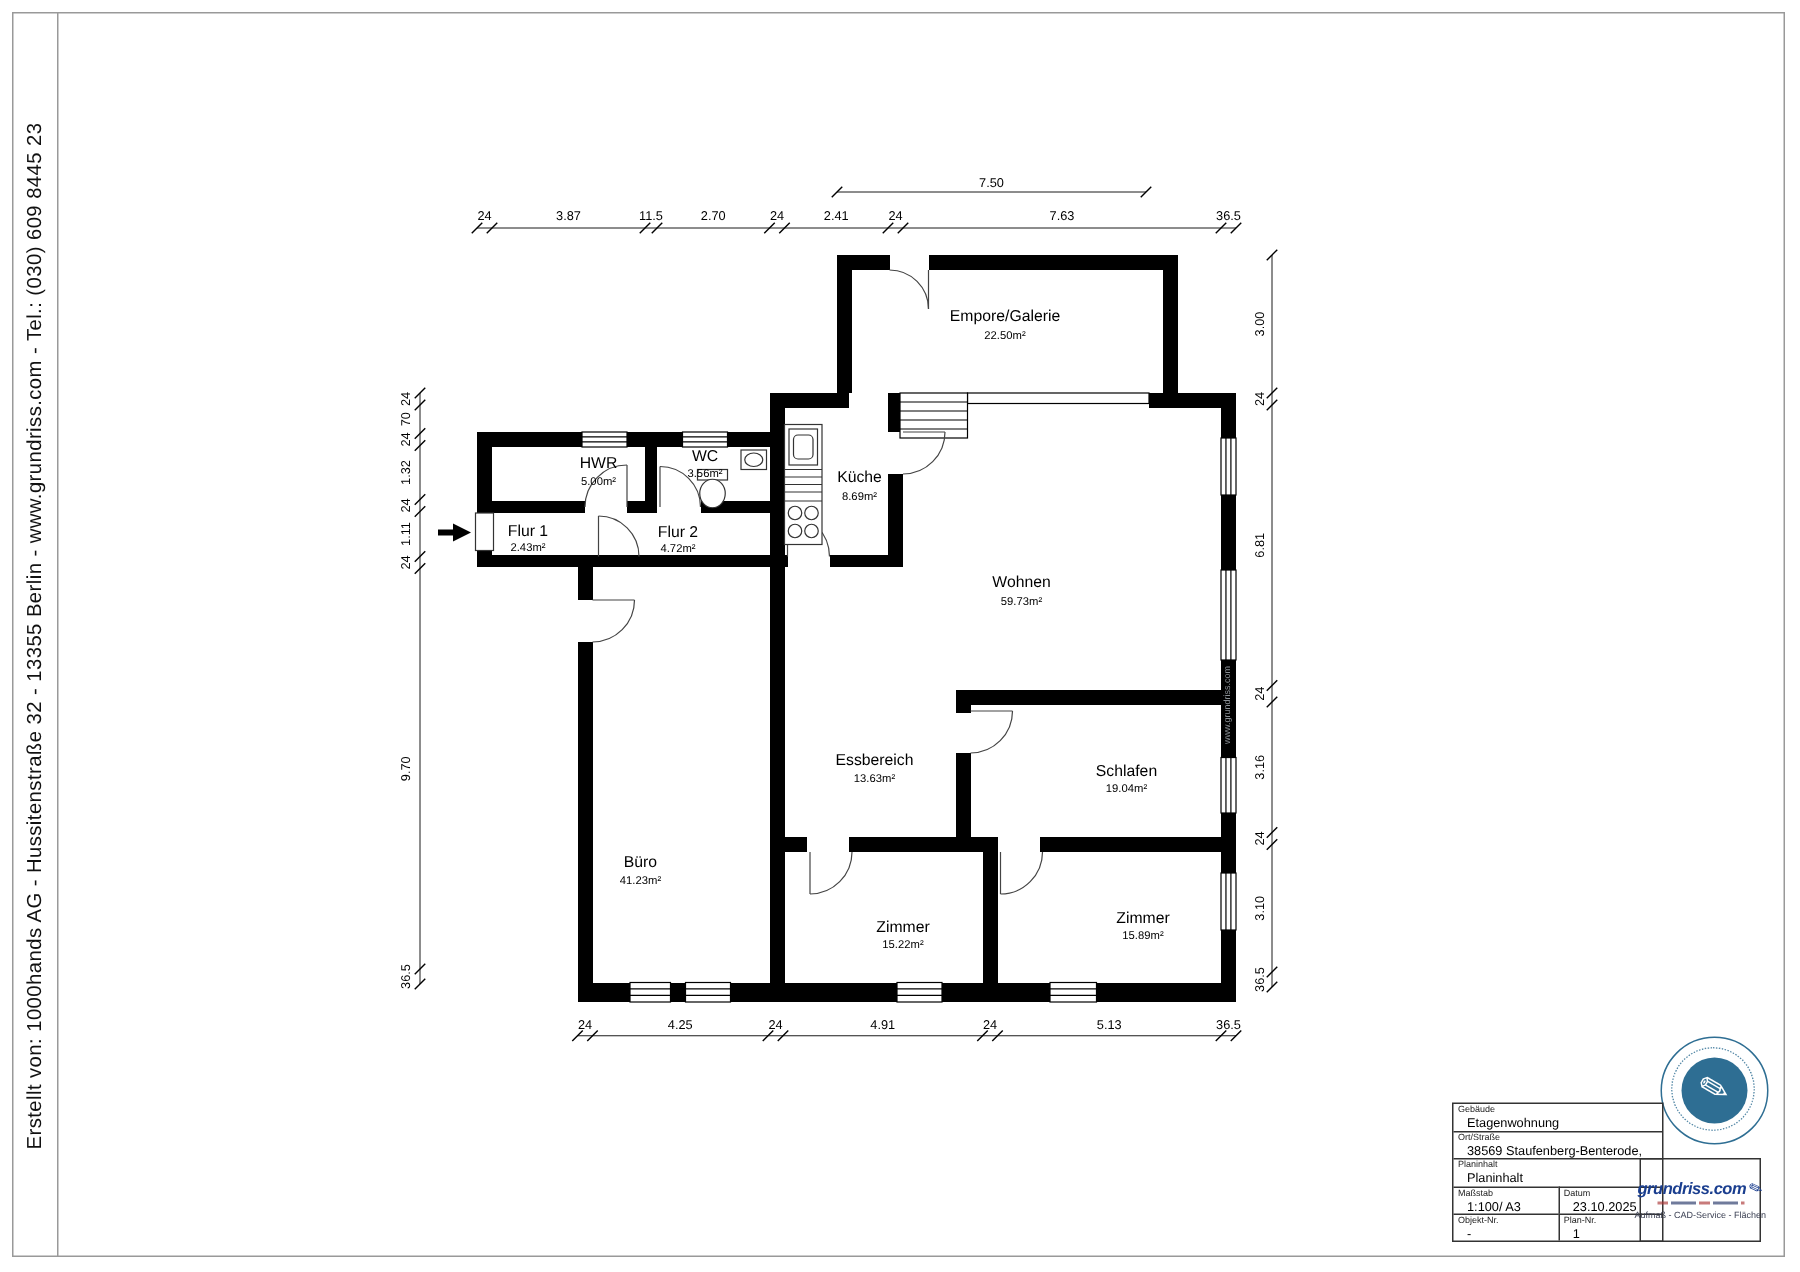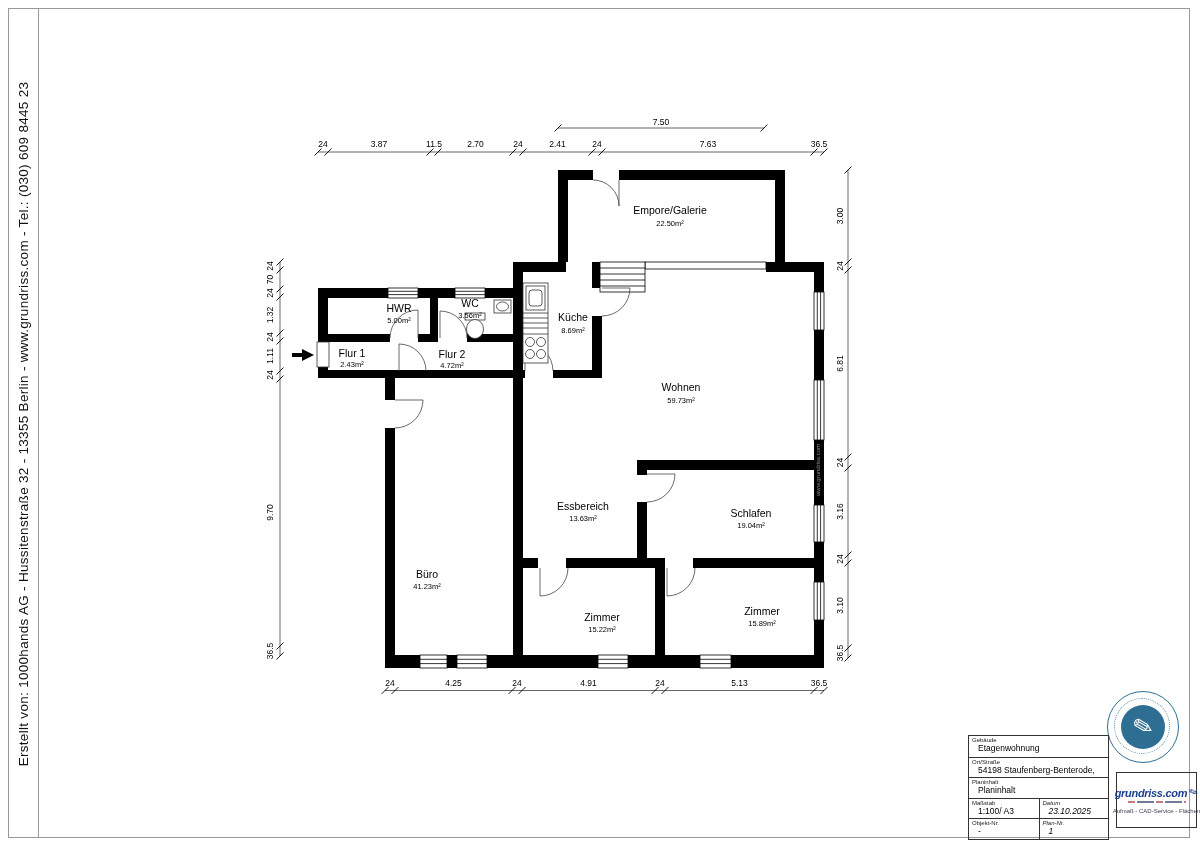--- a/index.html
+++ b/index.html
@@ -11,30 +11,30 @@
   .creator{position:absolute;left:23px;top:424px;transform:translate(-50%,-50%) rotate(-90deg);
            white-space:nowrap;font-size:13.5px;letter-spacing:0.3px;color:#111;}
   .plan-svg{position:absolute;left:0;top:0;}
   .plan-svg text{font-family:"Liberation Sans",sans-serif;}
   .room-name{font-size:10.5px;fill:#000;}
   .room-area{font-size:7.5px;fill:#000;}
   .dim-label{font-size:8.5px;fill:#000;}
   .watermark-v{font-size:6px;fill:#8a9096;}
   
   .titleblock{position:absolute;left:968px;top:735px;width:221px;height:93px;}
-  .tb-left{position:absolute;left:0;top:0;width:141px;height:105px;border:1px solid #333;
+  .tb-left{position:absolute;left:0;top:0;width:141px;height:93px;border:1px solid #333;
            box-sizing:border-box;display:grid;grid-template-rows:repeat(5,1fr);
            grid-template-columns:1fr 1fr;}
   .tb-cell{border-top:1px solid #333;padding:0;overflow:hidden;box-sizing:border-box;}
   .tb-cell.first{border-top:none;}
   .tb-cell.span2{grid-column:1 / span 2;}
-  .tb-cell.col2{border-left:1px solid #333;font-style:italic;}
+  .tb-cell.col2{border-left:1px solid #333;}
   .tb-cap{font-size:6px;color:#222;padding:1px 0 0 3px;line-height:6px;}
   .tb-val{font-size:8.5px;color:#000;padding-left:9px;line-height:10px;}
-  .tb-logo{position:absolute;left:148px;top:37px;width:81px;height:56px;border:1px solid #333;
+  .tb-logo{position:absolute;left:125px;top:37px;width:81px;height:56px;border:1px solid #333;
            box-sizing:border-box;display:flex;flex-direction:column;align-items:center;
            justify-content:center;gap:2px;}
   .logo-line{display:flex;align-items:center;gap:2px;}
   .logo-text{font-size:11px;font-weight:bold;font-style:italic;color:#1a3e8f;letter-spacing:-0.3px;}
   .logo-pencil{font-size:11px;color:#1a3e8f;transform:rotate(-20deg);}
   .logo-smallline{width:58px;height:2px;opacity:.65;
       background:repeating-linear-gradient(90deg,#a33 0 7px,#fff 7px 9px,#236 9px 26px,#fff 26px 28px);}
   .logo-tagline{font-size:6px;color:#3a3f52;margin-top:3px;white-space:nowrap;}
   
   .stamp{position:absolute;left:1107px;top:691px;width:72px;height:72px;border-radius:50%;
@@ -424,21 +424,21 @@
   </div>
 
   <div class="titleblock">
     <div class="tb-left">
       <div class="tb-cell span2 first">
         <div class="tb-cap">Gebäude</div>
         <div class="tb-val">Etagenwohnung</div>
       </div>
       <div class="tb-cell span2">
         <div class="tb-cap">Ort/Straße</div>
-        <div class="tb-val">54198 Staufenberg-Benterode,</div>
+        <div class="tb-val">38569 Staufenberg-Benterode,</div>
       </div>
       <div class="tb-cell span2">
         <div class="tb-cap">Planinhalt</div>
         <div class="tb-val">Planinhalt</div>
       </div>
       <div class="tb-cell">
         <div class="tb-cap">Maßstab</div>
         <div class="tb-val">1:100/ A3</div>
       </div>
       <div class="tb-cell col2">

